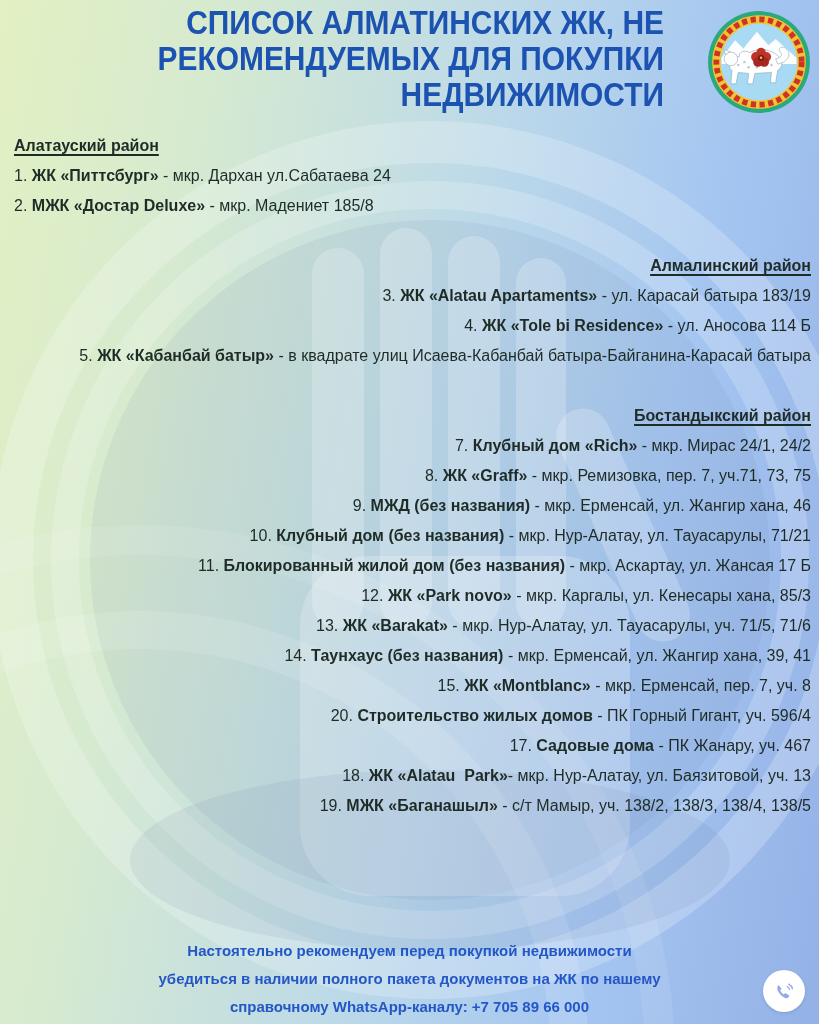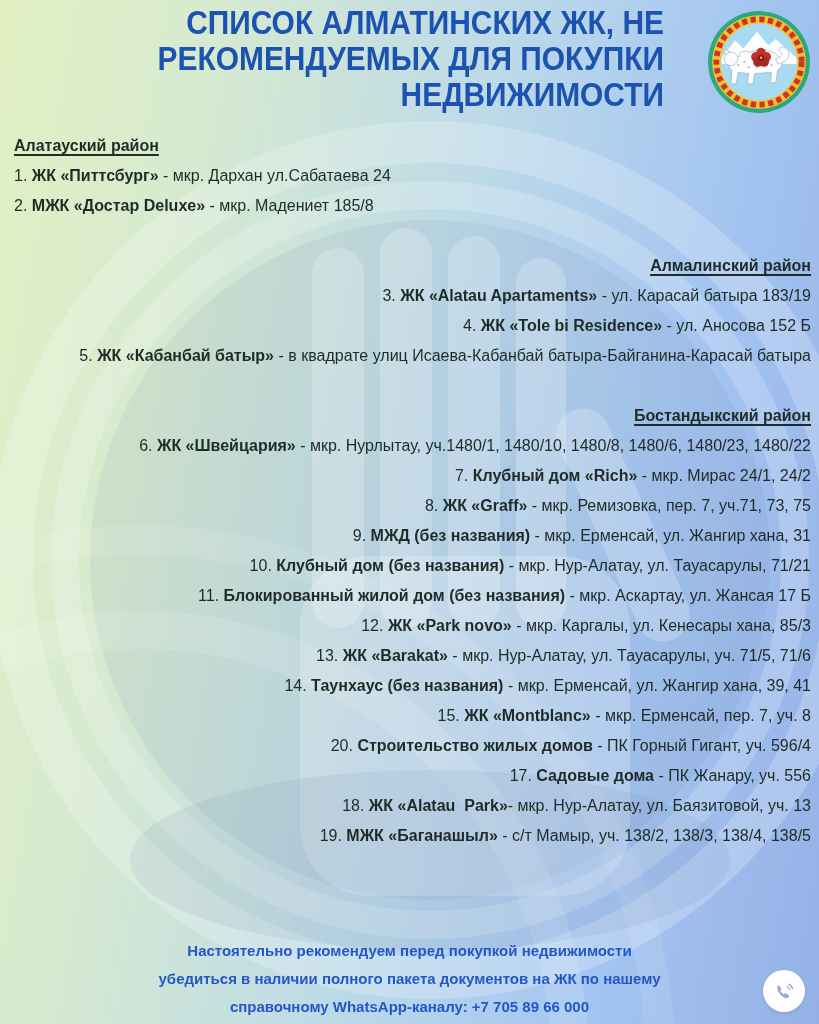--- a/index.html
+++ b/index.html
@@ -111,52 +111,51 @@
 
   <div class="item"><span class="num">2. </span><span class="bold">МЖК «Достар Deluxe»</span><span class="rest"> - мкр. Мадениет 185/8</span></div>
 </div>
   </section>
 
   <section class="section">
     <h2 class="section-title">Алмалинский район</h2>
     <div class="items">
   <div class="item"><span class="num">3. </span><span class="bold">ЖК «Alatau Apartaments»</span><span class="rest"> - ул. Карасай батыра 183/19</span></div>
 
-  <div class="item"><span class="num">4. </span><span class="bold">ЖК «Tole bi Residence»</span><span class="rest"> - ул. Аносова 152 Б</span></div>
+  <div class="item"><span class="num">4. </span><span class="bold">ЖК «Tole bi Residence»</span><span class="rest"> - ул. Аносова 114 Б</span></div>
 
   <div class="item"><span class="num">5. </span><span class="bold">ЖК «Кабанбай батыр»</span><span class="rest"> - в квадрате улиц Исаева-Кабанбай батыра-Байганина-Карасай батыра</span></div>
 </div>
   </section>
 
   <section class="section">
     <h2 class="section-title">Бостандыкский район</h2>
     <div class="items">
-  <div class="item"><span class="num">6. </span><span class="bold">ЖК «Швейцария»</span><span class="rest"> - мкр. Нурлытау, уч.1480/1, 1480/10, 1480/8, 1480/6, 1480/23, 1480/22</span></div>
 
   <div class="item"><span class="num">7. </span><span class="bold">Клубный дом «Rich»</span><span class="rest"> - мкр. Мирас 24/1, 24/2</span></div>
 
   <div class="item"><span class="num">8. </span><span class="bold">ЖК «Graff»</span><span class="rest"> - мкр. Ремизовка, пер. 7, уч.71, 73, 75</span></div>
 
-  <div class="item"><span class="num">9. </span><span class="bold">МЖД (без названия)</span><span class="rest"> - мкр. Ерменсай, ул. Жангир хана, 31</span></div>
+  <div class="item"><span class="num">9. </span><span class="bold">МЖД (без названия)</span><span class="rest"> - мкр. Ерменсай, ул. Жангир хана, 46</span></div>
 
   <div class="item"><span class="num">10. </span><span class="bold">Клубный дом (без названия)</span><span class="rest"> - мкр. Нур-Алатау, ул. Тауасарулы, 71/21</span></div>
 
   <div class="item"><span class="num">11. </span><span class="bold">Блокированный жилой дом (без названия)</span><span class="rest"> - мкр. Аскартау, ул. Жансая 17 Б</span></div>
 
   <div class="item"><span class="num">12. </span><span class="bold">ЖК «Park novo»</span><span class="rest"> - мкр. Каргалы, ул. Кенесары хана, 85/3</span></div>
 
   <div class="item"><span class="num">13. </span><span class="bold">ЖК «Barakat»</span><span class="rest"> - мкр. Нур-Алатау, ул. Тауасарулы, уч. 71/5, 71/6</span></div>
 
   <div class="item"><span class="num">14. </span><span class="bold">Таунхаус (без названия)</span><span class="rest"> - мкр. Ерменсай, ул. Жангир хана, 39, 41</span></div>
 
   <div class="item"><span class="num">15. </span><span class="bold">ЖК «Montblanc»</span><span class="rest"> - мкр. Ерменсай, пер. 7, уч. 8</span></div>
 
   <div class="item"><span class="num">20. </span><span class="bold">Строительство жилых домов</span><span class="rest"> - ПК Горный Гигант, уч. 596/4</span></div>
 
-  <div class="item"><span class="num">17. </span><span class="bold">Садовые дома</span><span class="rest"> - ПК Жанару, уч. 556</span></div>
+  <div class="item"><span class="num">17. </span><span class="bold">Садовые дома</span><span class="rest"> - ПК Жанару, уч. 467</span></div>
 
   <div class="item"><span class="num">18. </span><span class="bold">ЖК «Alatau  Park»</span><span class="rest">- мкр. Нур-Алатау, ул. Баязитовой, уч. 13</span></div>
 
   <div class="item"><span class="num">19. </span><span class="bold">МЖК «Баганашыл»</span><span class="rest"> - с/т Мамыр, уч. 138/2, 138/3, 138/4, 138/5</span></div>
 </div>
   </section>
 </div>
 
   <div class="footer">Настоятельно рекомендуем перед покупкой недвижимости
 убедиться в наличии полного пакета документов на ЖК по нашему

